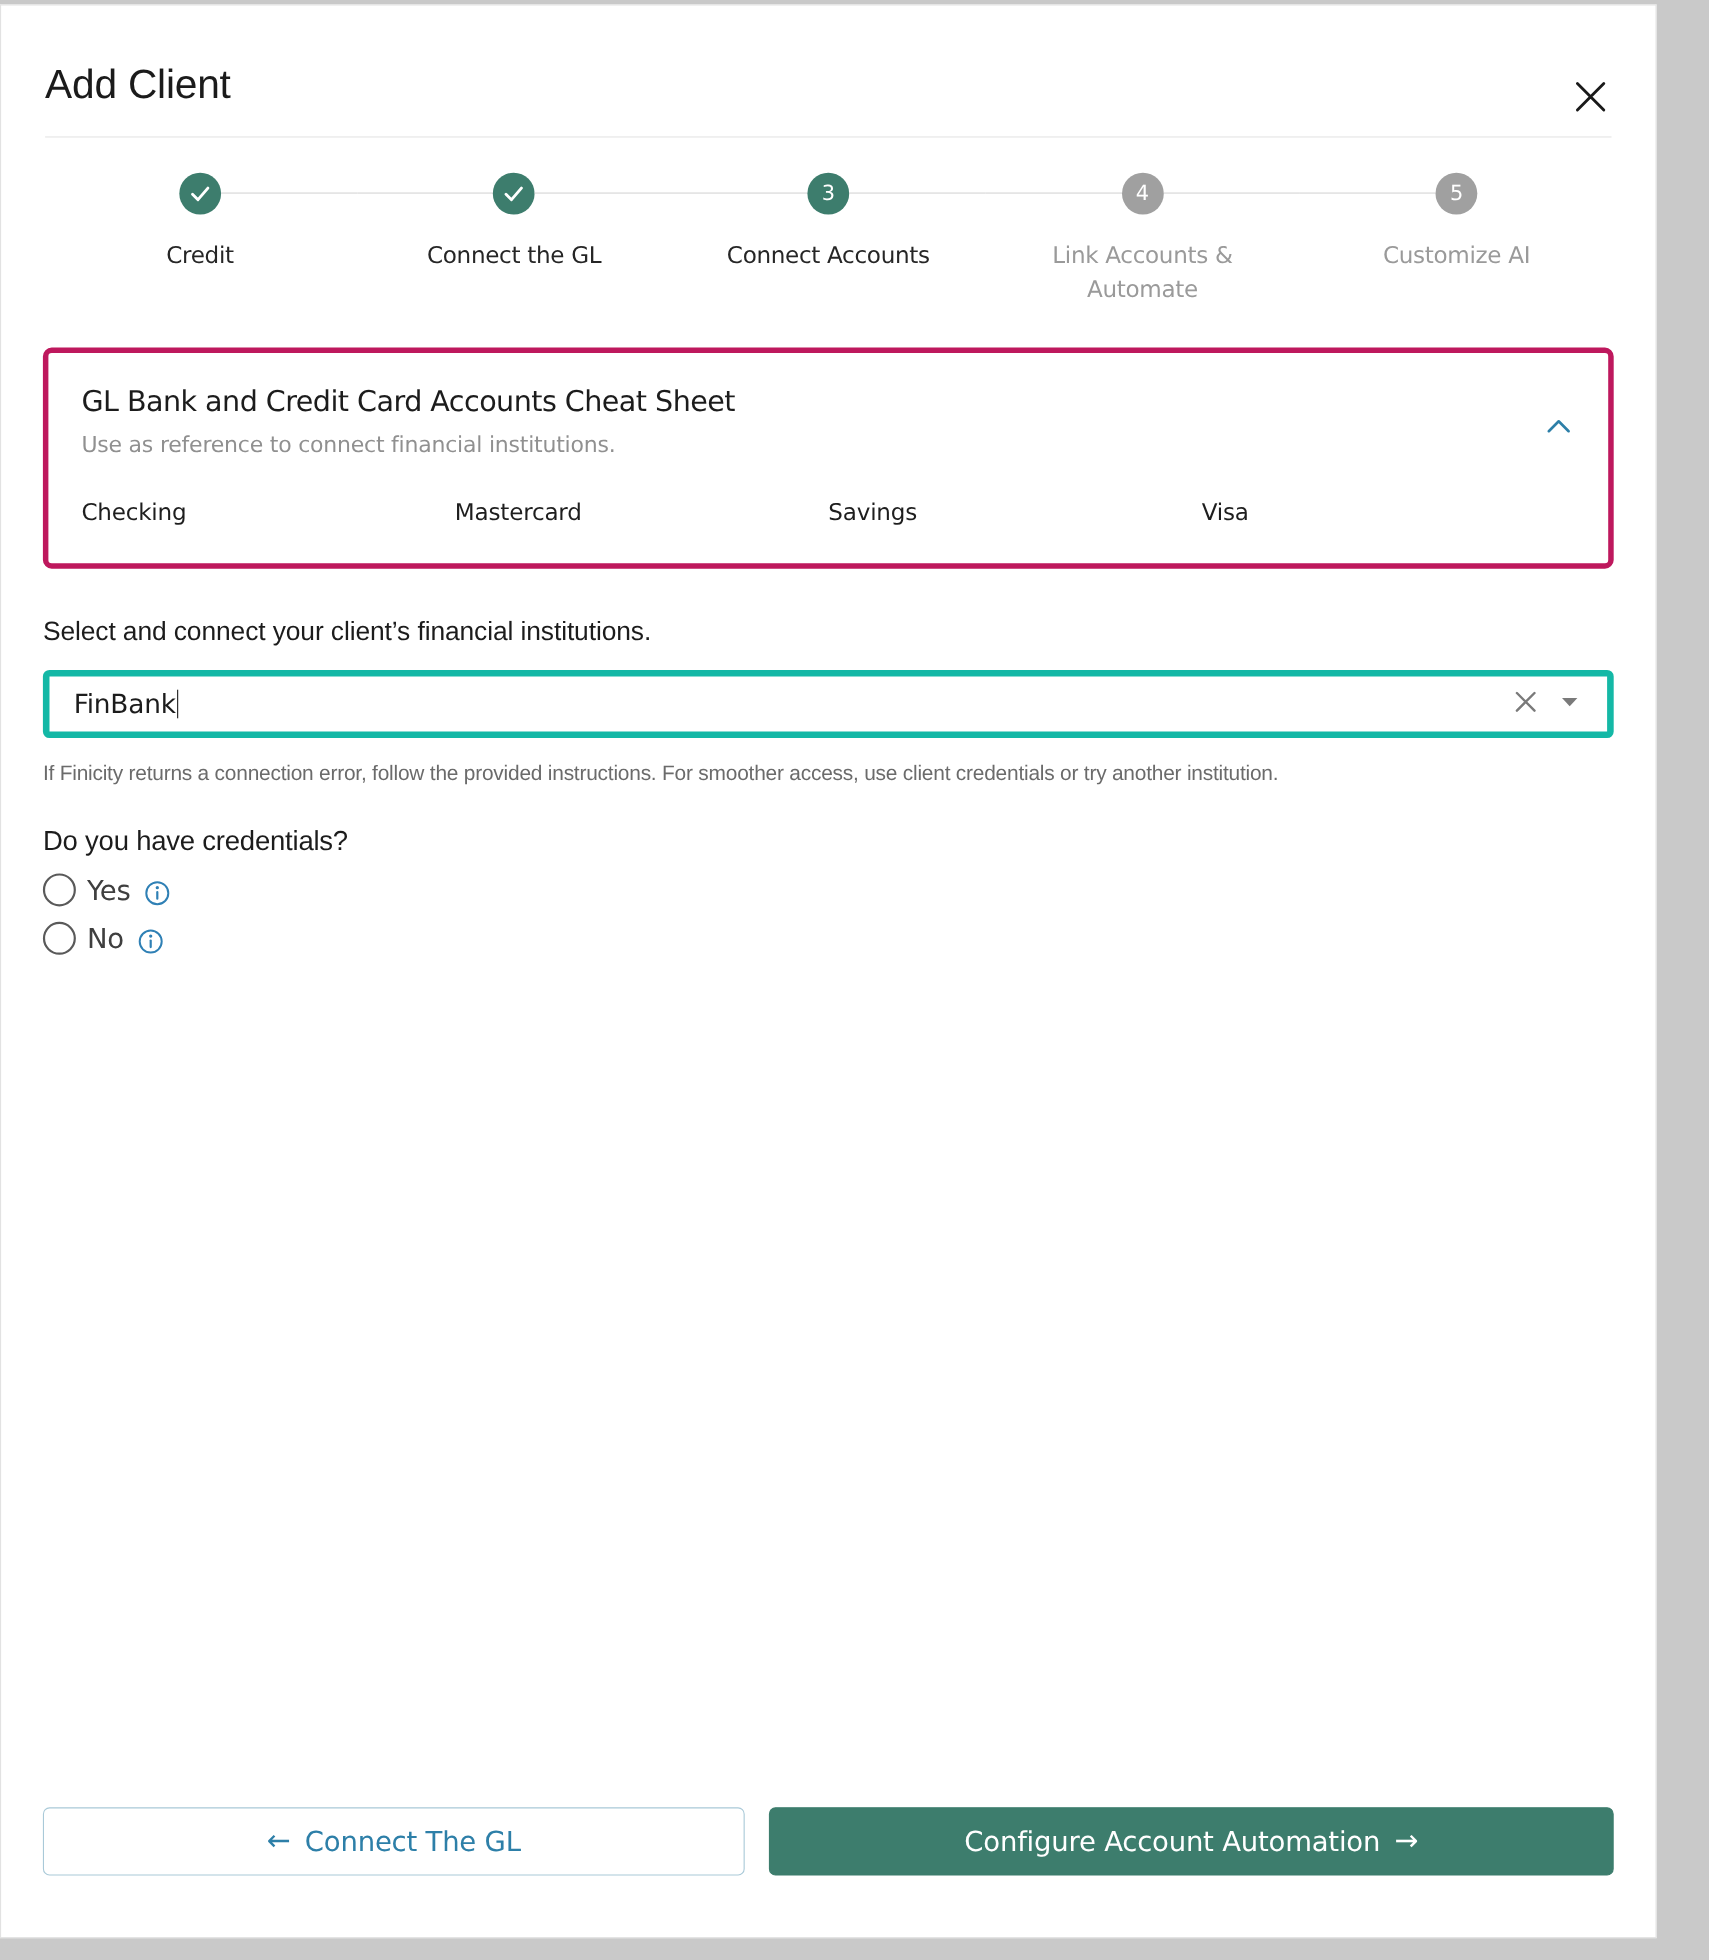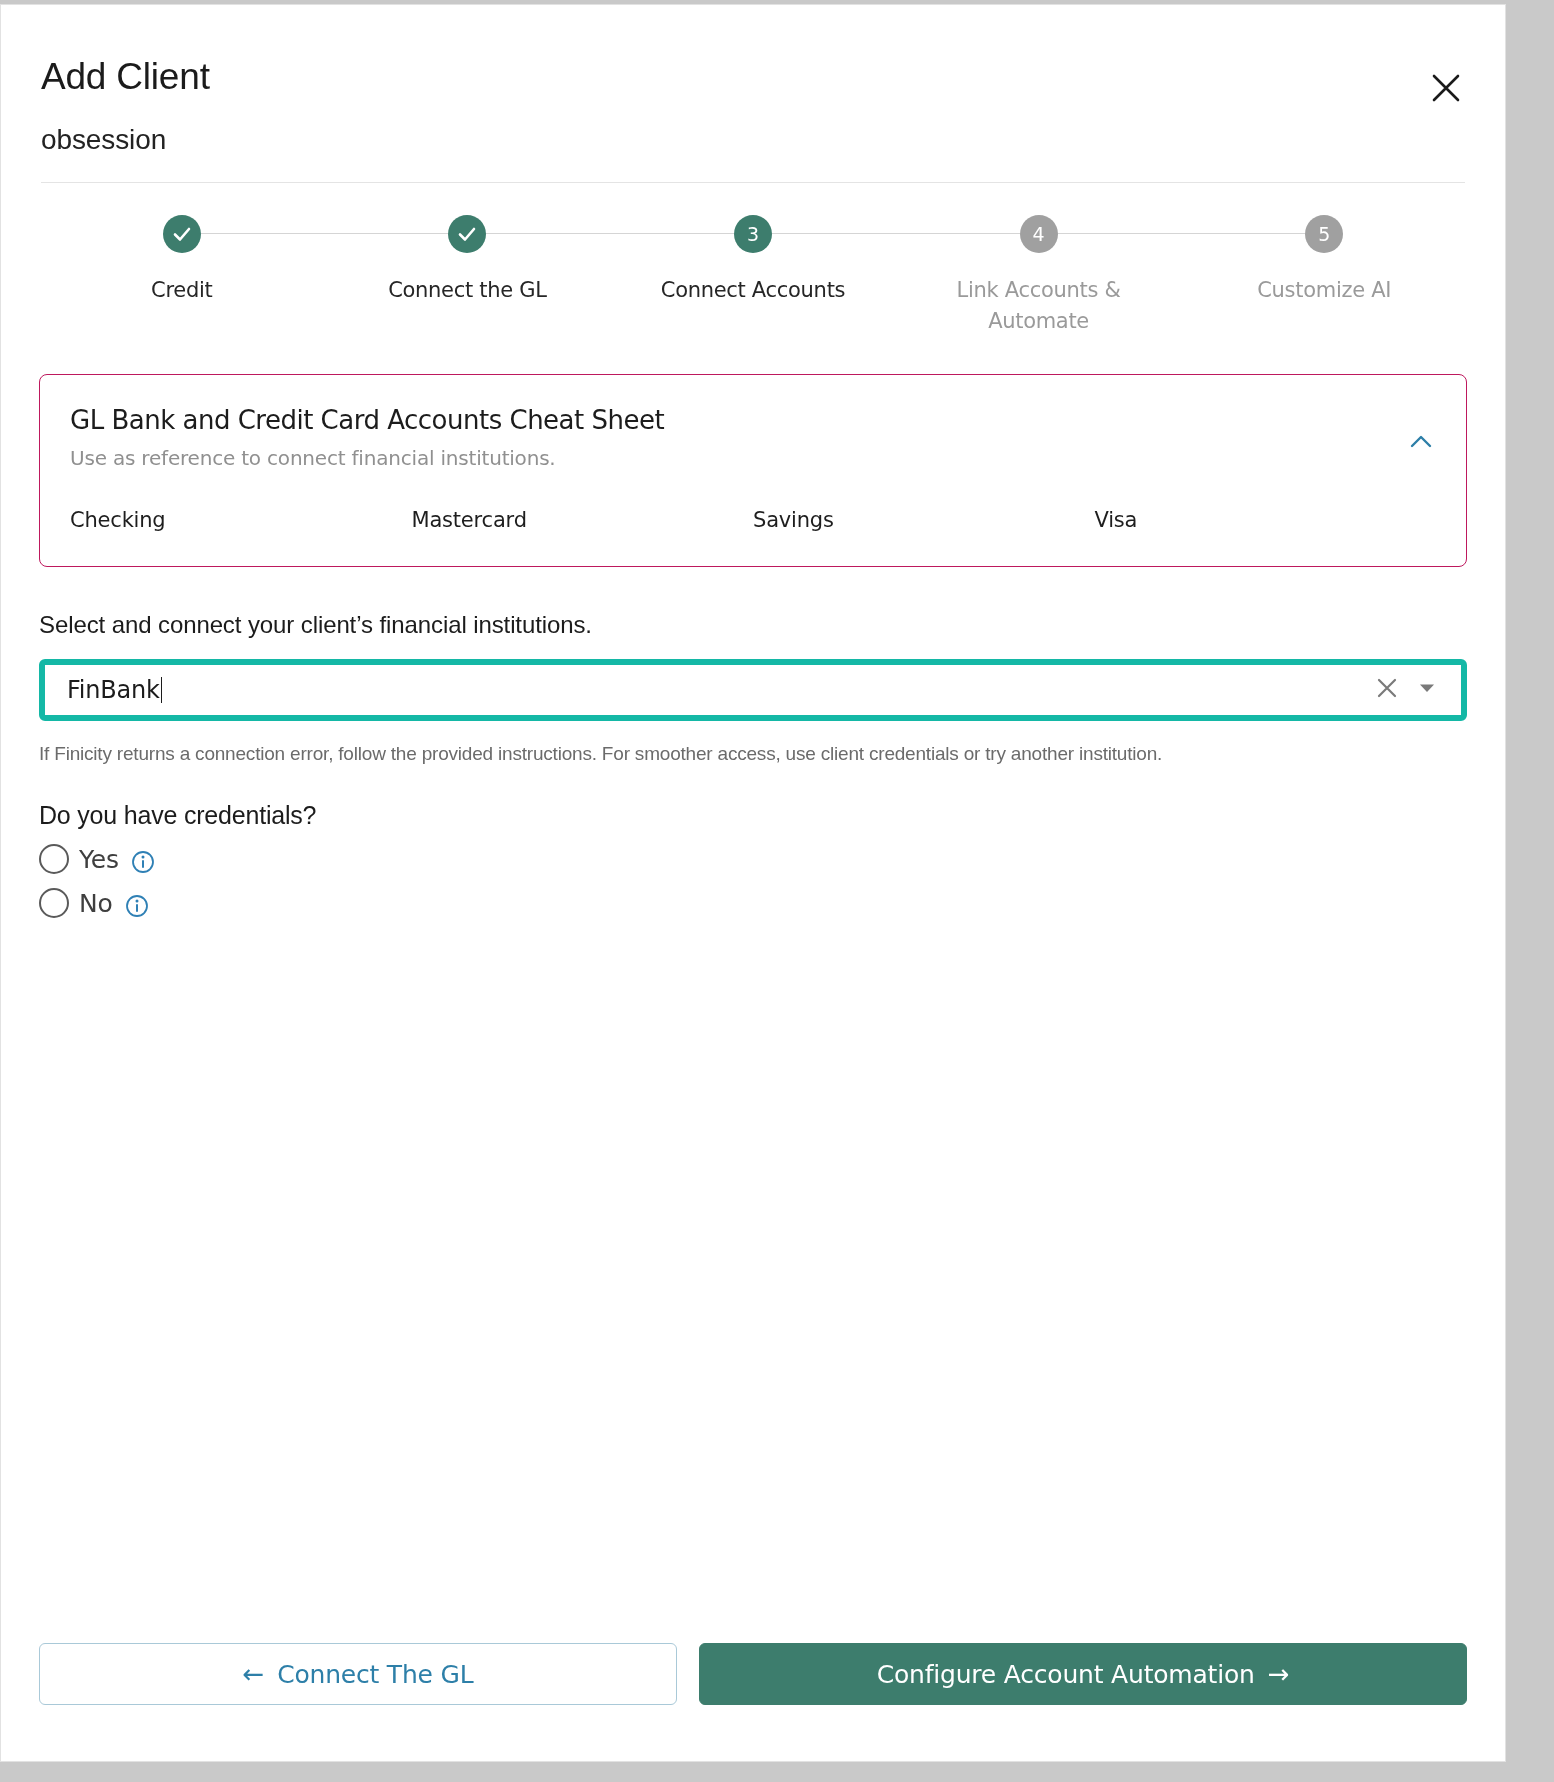--- a/index.html
+++ b/index.html
@@ -124,21 +124,21 @@
     color: #9a9a9a;
     max-width: 210px;
     font-family: "DejaVu Sans", sans-serif;
     letter-spacing: -0.3px;
   }
   .step-label.on { color: #262626; }
 
   
   .cheat-card {
     margin: 36px 38px 0 38px;
-    border: 1px solid #be185d;
+    border: 5px solid #be185d;
     border-radius: 8px;
     padding: 30px 30px 34px 30px;
     position: relative;
   }
   .cheat-title {
     font-size: 26px;
     color: #1c1c1c;
     font-weight: 400;
     font-family: "DejaVu Sans", sans-serif;
     letter-spacing: -0.5px;
@@ -318,21 +318,20 @@
       <div class="modal-title">Add Client</div>
       <button class="close-btn">
         <span>
           <svg width="32" height="32" viewBox="0 0 32 32">
             <path d="M4 4 L28 28 M28 4 L4 28" stroke="#1a1a1a" stroke-width="2.6" fill="none" stroke-linecap="round"></path>
           </svg>
         </span>
       </button>
     </div>
 
-    <div class="client-name">obsession</div>
     <div class="header-rule"></div>
 
     <div class="stepper">
 
       <div class="step">
         <div class="step-row">
           <div class="step-line hidden"></div>
           <div class="step-circle done">
             <span>
               <svg width="22" height="22" viewBox="0 0 22 22">

